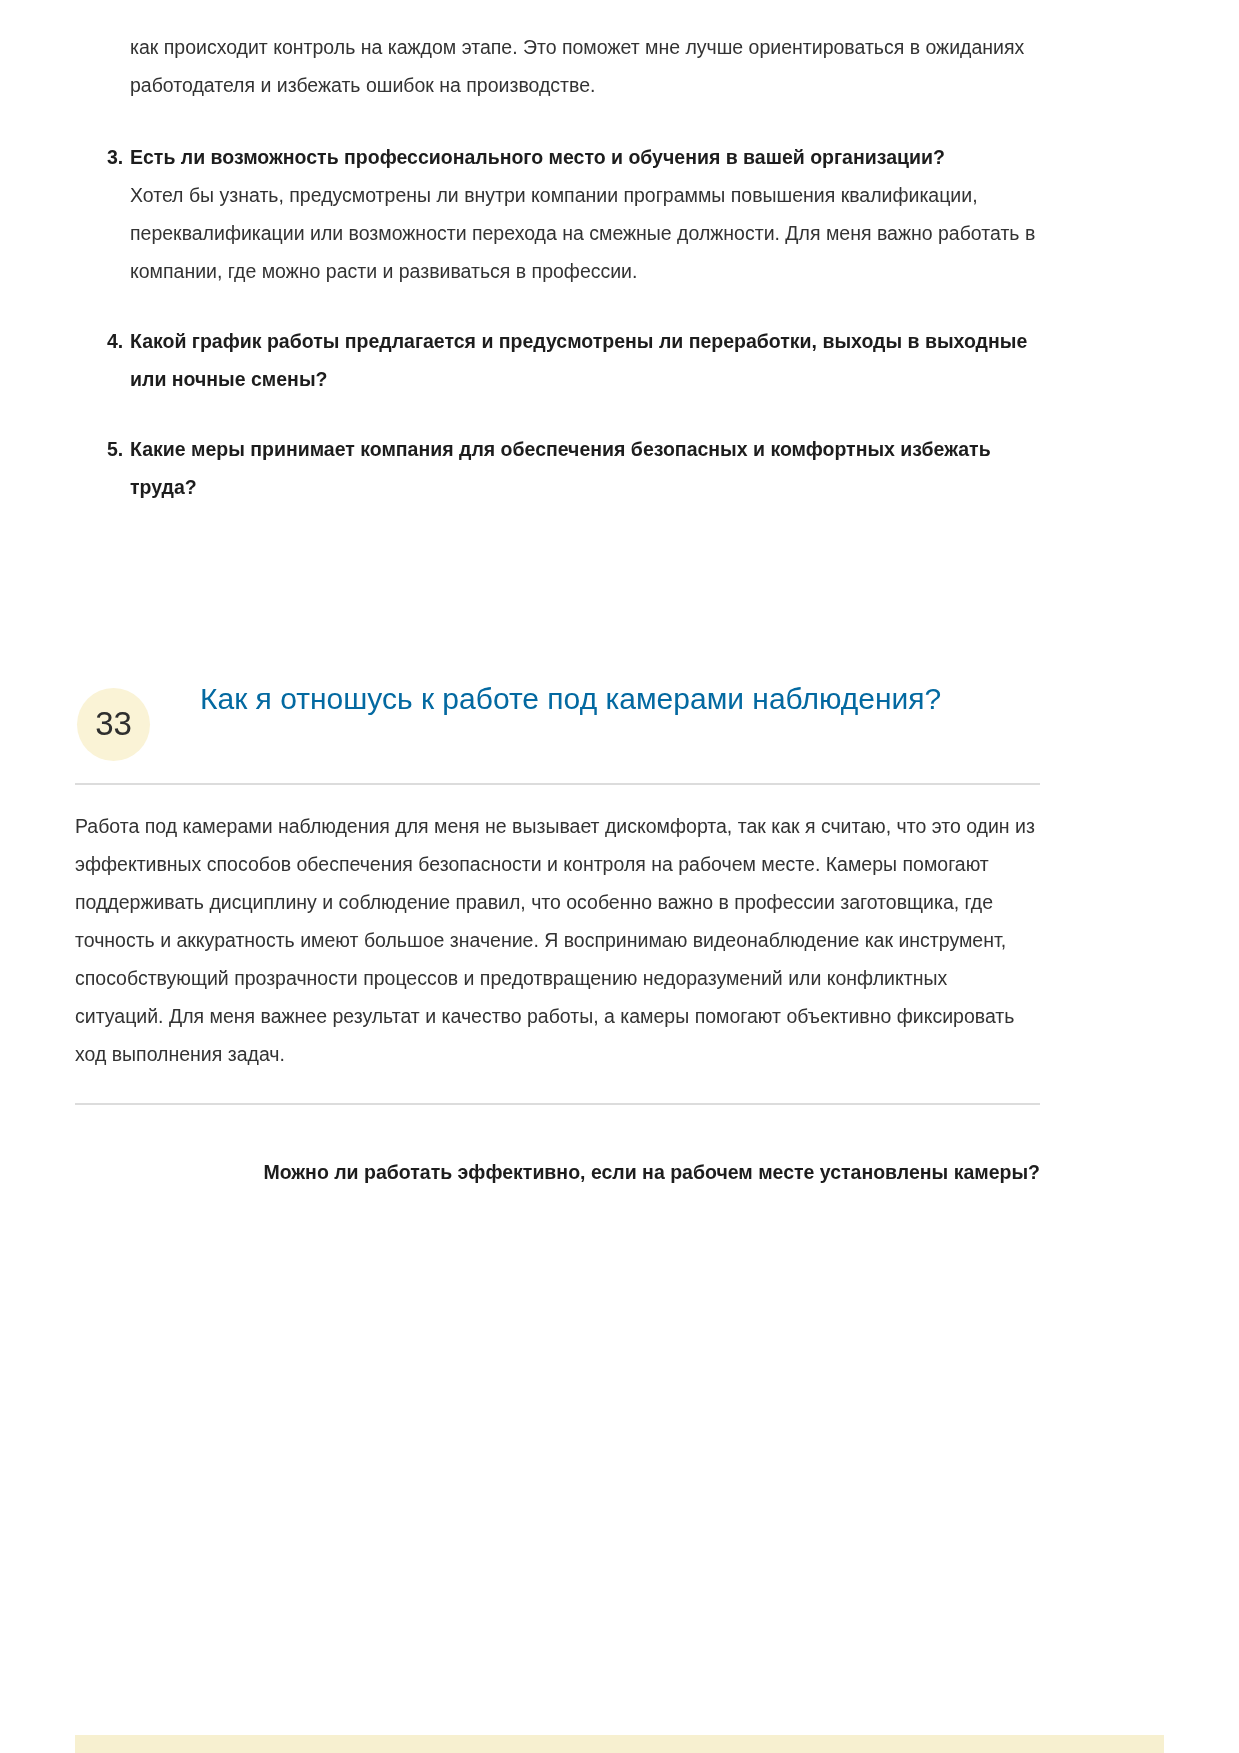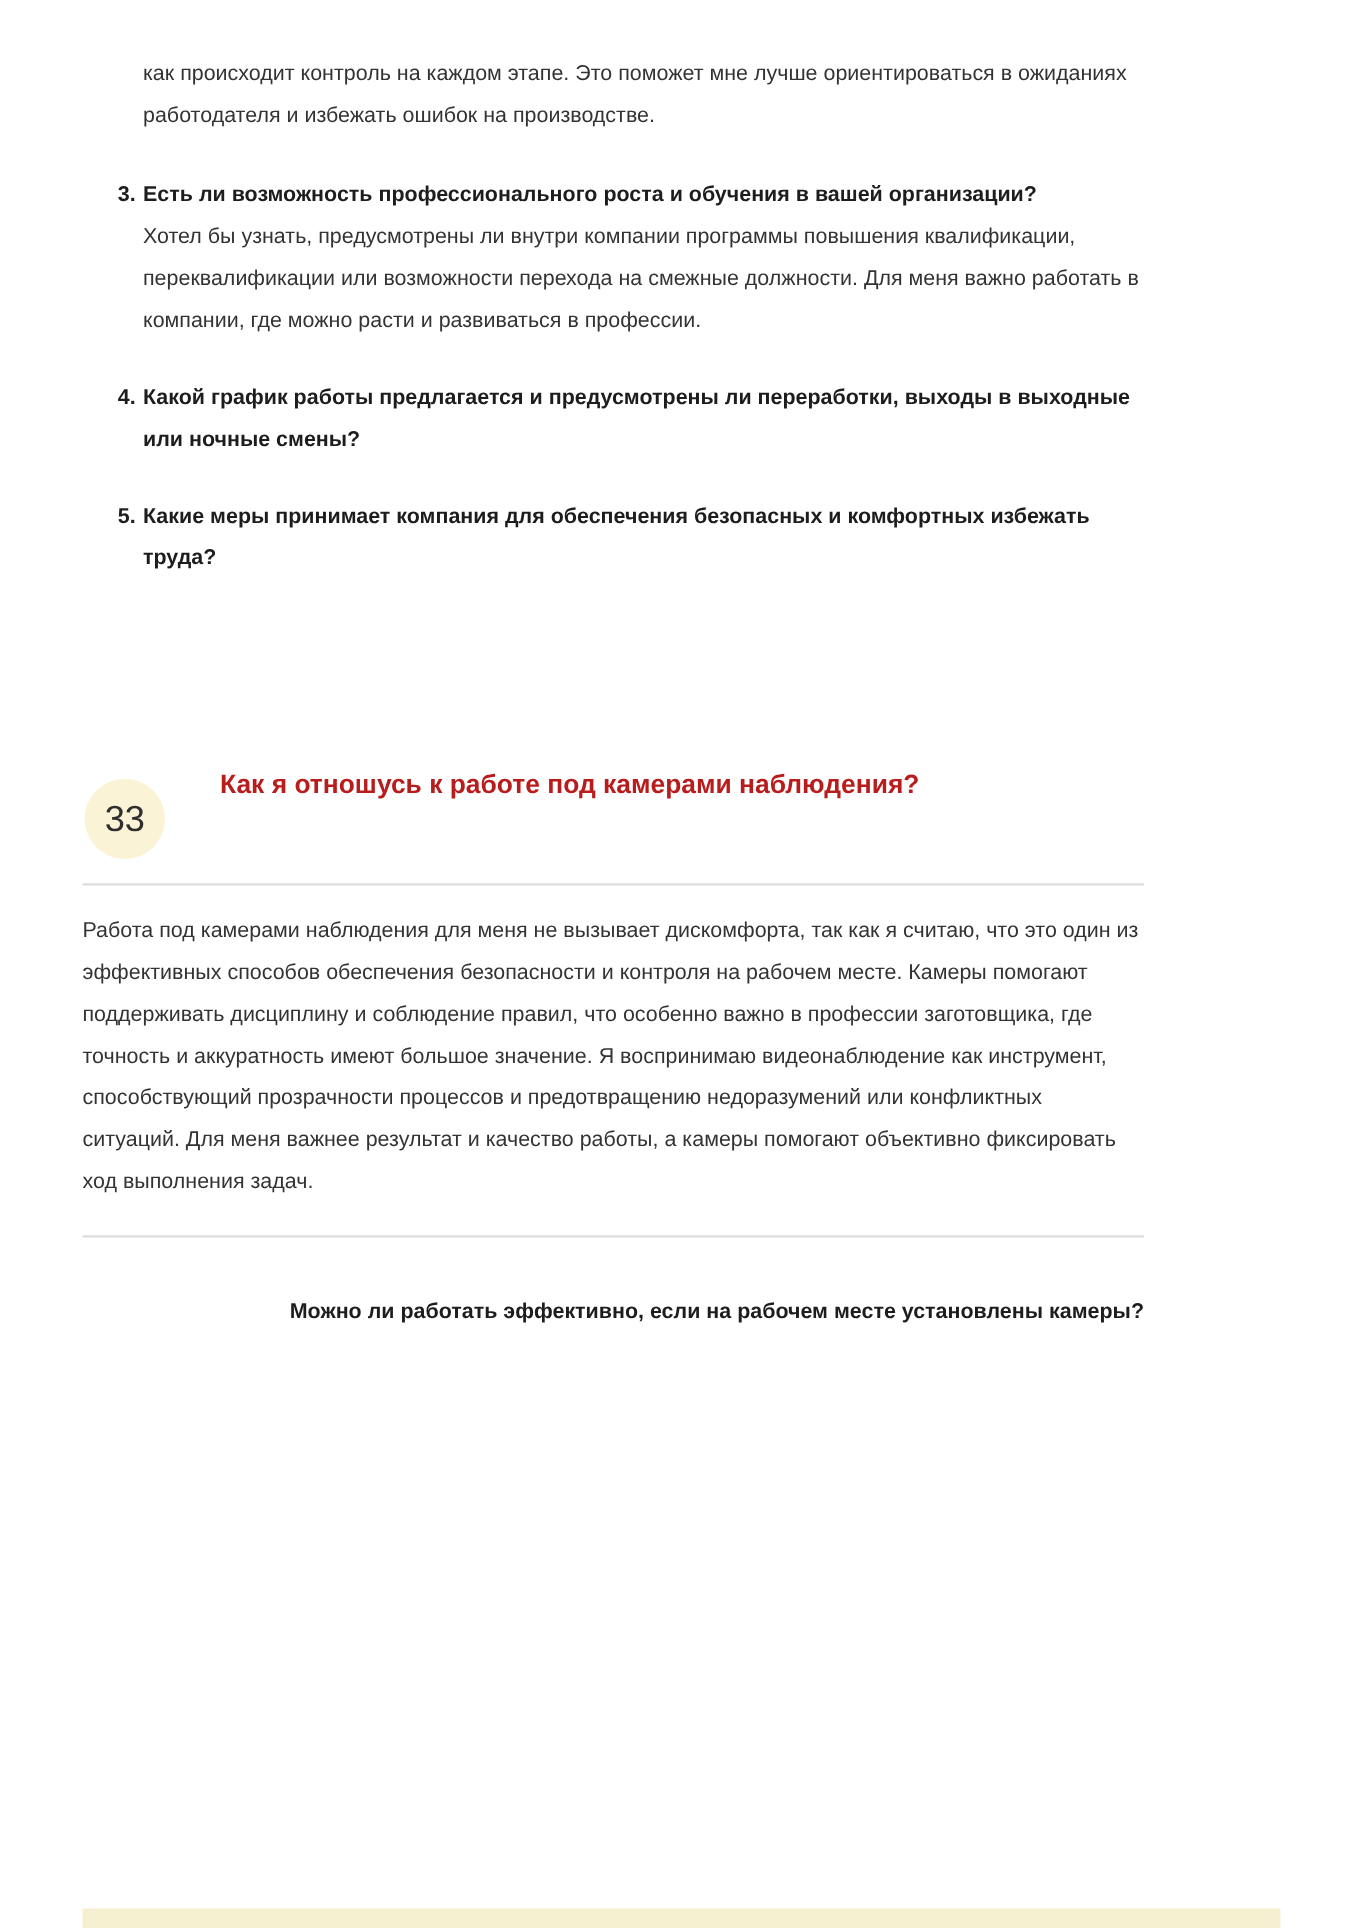--- a/index.html
+++ b/index.html
@@ -18,21 +18,21 @@
   .page{
     position:relative;
     width:1239px;
     height:1753px;
     background:#ffffff;
     overflow:hidden;
   }
   .content{
     width:965px;
     margin-left:75px;
-    padding-top:48px;
+    padding-top:28px;
     font-size:19.5px;
     line-height:1.95;
   }
   .cont-para{
     margin-left:55px;
     color:var(--text);
   }
   .qa-list{
     margin-top:34px;
   }
@@ -73,24 +73,24 @@
     align-items:center;
     justify-content:center;
     font-size:33px;
     font-weight:400;
     color:#2e2e2e;
     margin-top:14px;
     margin-left:2px;
   }
   .section-title{
     margin-left:50px;
-    font-size:24px;
-    font-weight:700;
+    font-size:30px;
+    font-weight:400;
     line-height:1.68;
-    color:#b91c1c;
+    color:#0369a1;
     max-width:840px;
   }
   .divider{
     border:none;
     border-top:2px solid var(--divider);
     height:0;
     width:100%;
   }
   .divider-top{
     margin-top:22px;
@@ -123,21 +123,21 @@
 <div class="page">
   <div class="content">
 
     <p class="cont-para">как происходит контроль на каждом этапе. Это поможет мне лучше ориентироваться в ожиданиях работодателя и избежать ошибок на производстве.</p>
 
     <div class="qa-list">
 
       <div class="qa-item">
         <div class="qa-num qa-question">3.</div>
         <div class="qa-body">
-          <div class="qa-question">Есть ли возможность профессионального роста и обучения в вашей организации?</div>
+          <div class="qa-question">Есть ли возможность профессионального место и обучения в вашей организации?</div>
           <div class="qa-answer">Хотел бы узнать, предусмотрены ли внутри компании программы повышения квалификации, переквалификации или возможности перехода на смежные должности. Для меня важно работать в компании, где можно расти и развиваться в профессии.</div>
         </div>
       </div>
 
       <div class="qa-item">
         <div class="qa-num qa-question">4.</div>
         <div class="qa-body">
           <div class="qa-question">Какой график работы предлагается и предусмотрены ли переработки, выходы в выходные или ночные смены?</div>
         </div>
       </div>

